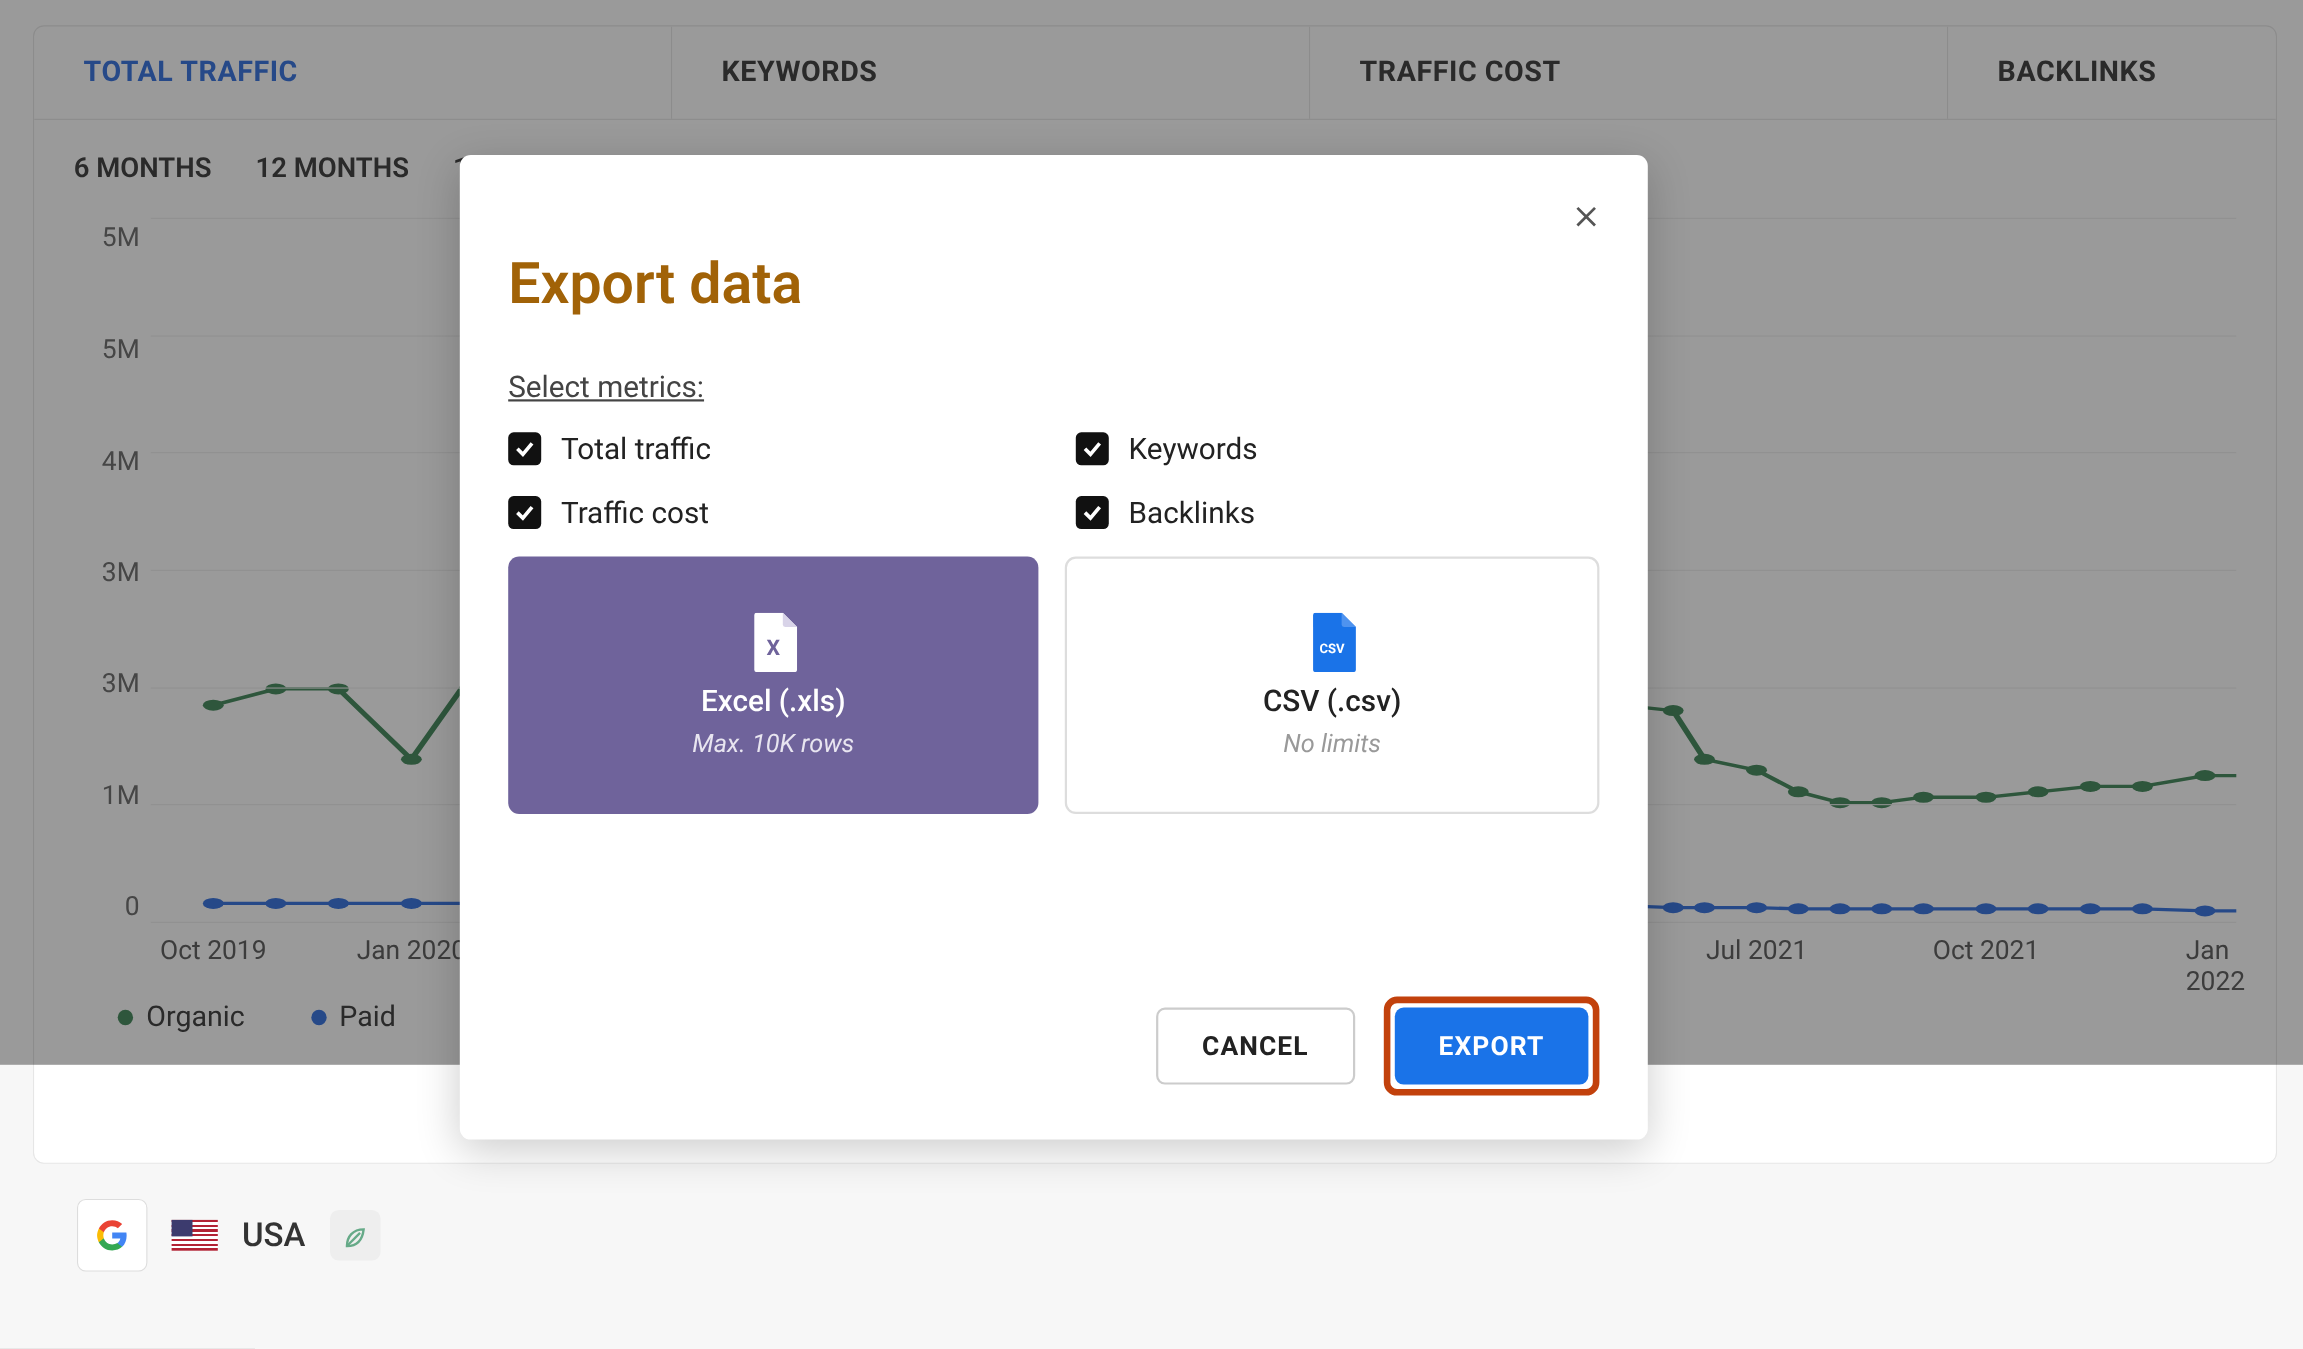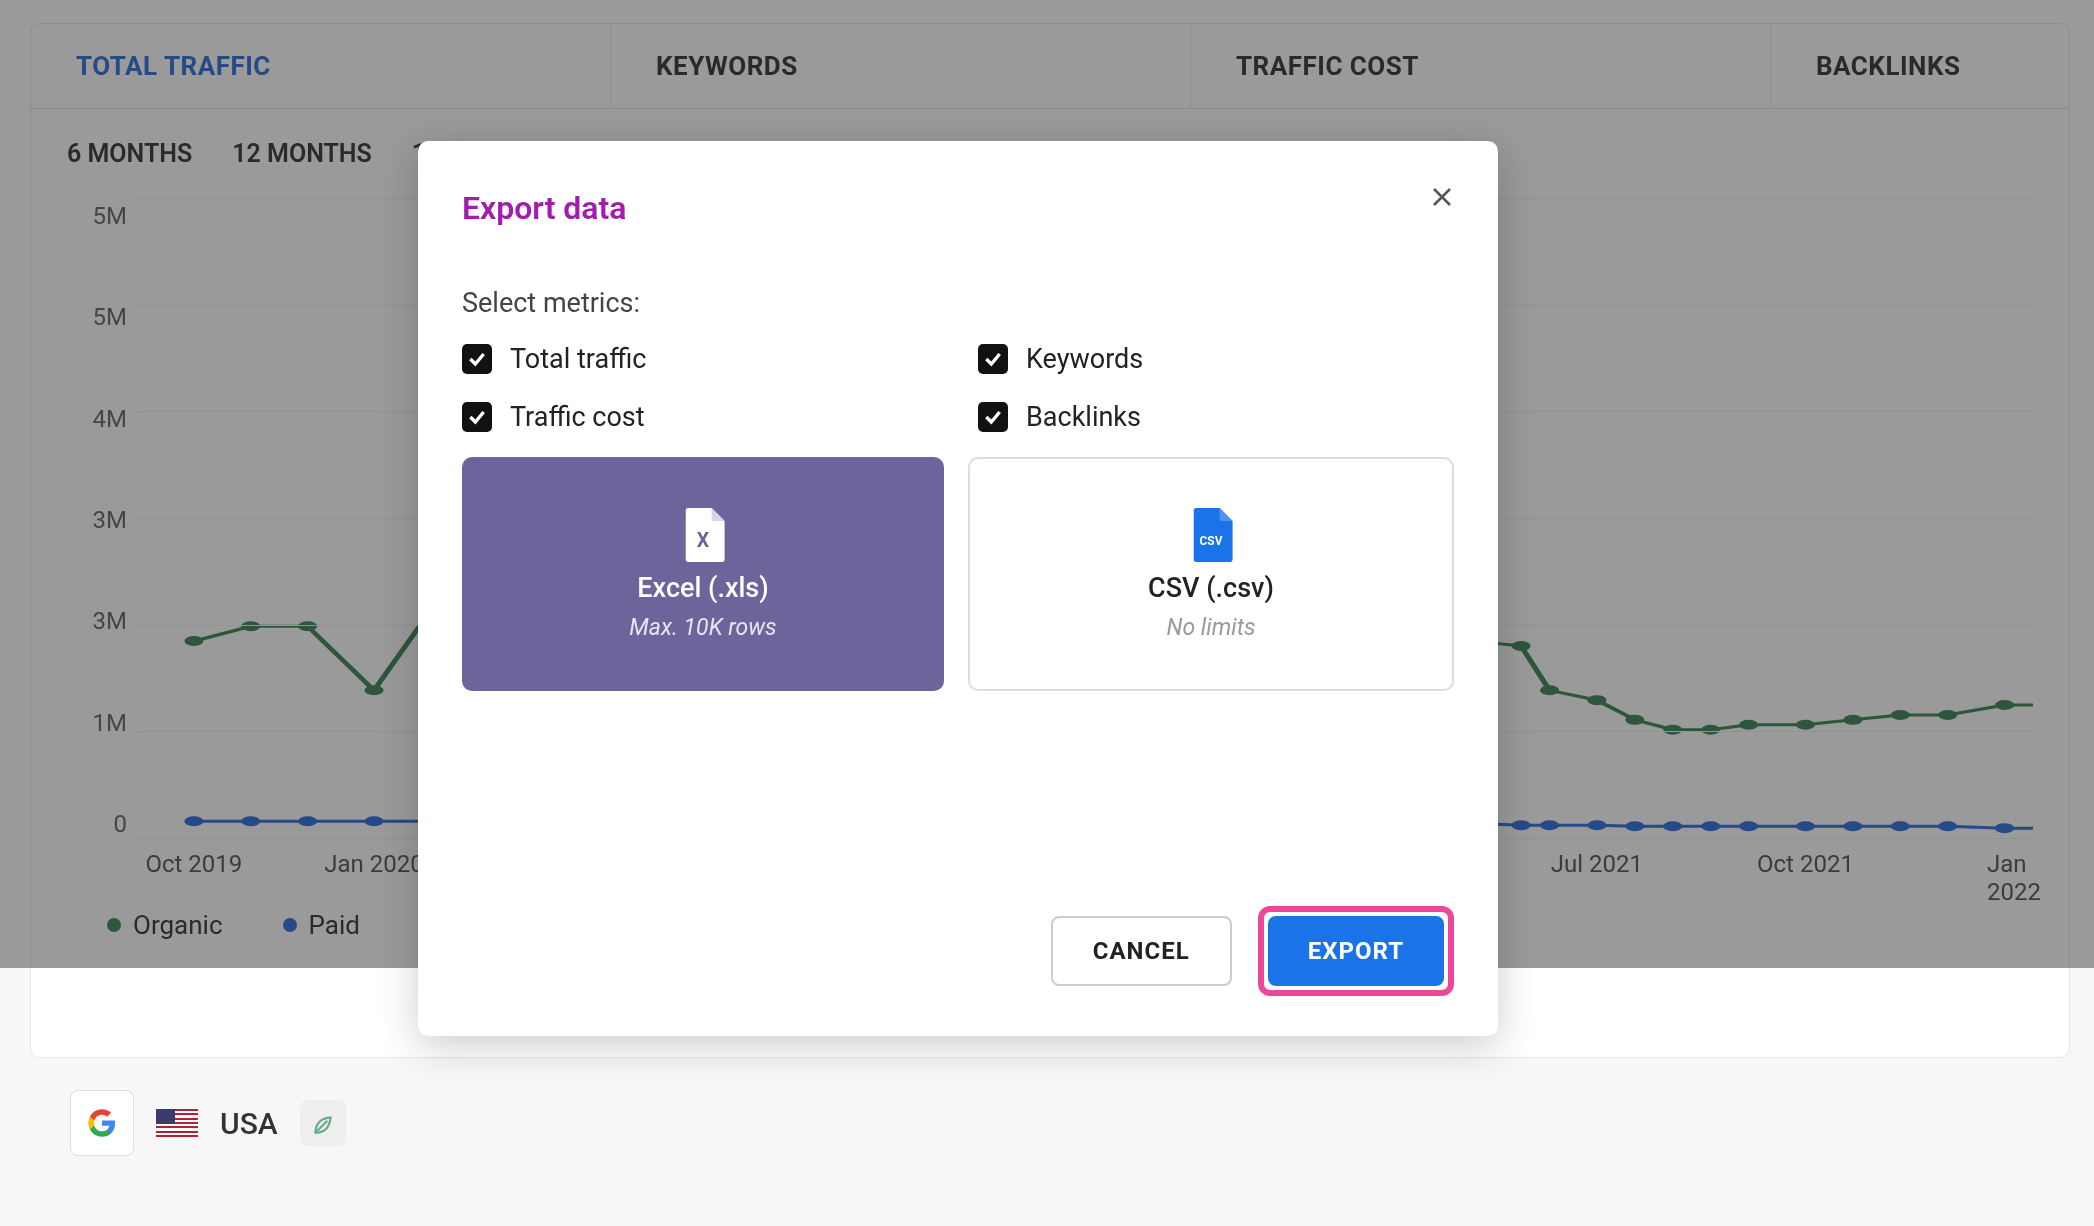--- a/index.html
+++ b/index.html
@@ -122,27 +122,27 @@
 
   
   .modal {
     position:absolute;
     left:418px; top:141px;
     width:1080px; height:895px;
     background:#fff; border-radius:10px;
     box-shadow:0 10px 40px rgba(0,0,0,0.2);
     padding:48px 44px 40px 44px;
   }
-  .modal-title { font-size:32px; font-weight:600; color:#a21caf; }
+  .modal-title { font-size:52px; font-weight:600; color:#a16207;margin-top:38px; }
   .close-x {
     position:absolute; right:36px; top:36px;
     width:40px; height:40px; display:flex; align-items:center; justify-content:center;
     cursor:pointer; color:#555; font-size:28px;
   }
-  .section-label { font-size:27px; color:#444; margin-top:60px; }
+  .section-label { font-size:27px; color:#444; margin-top:48px;text-decoration:underline; }
   .metrics {
     display:grid; grid-template-columns: 1fr 1fr;
     column-gap: 40px; row-gap: 26px;
     margin-top:24px;
   }
   .metric { display:flex; align-items:center; gap:18px; font-size:27px; color:#222; }
   .checkbox {
     width:30px; height:30px; border-radius:5px; background:#111;
     display:flex; align-items:center; justify-content:center;
     cursor:pointer;
@@ -167,21 +167,21 @@
     position:absolute; right:44px; bottom:40px;
     display:flex; gap:26px; align-items:center;
   }
   .btn {
     height:70px; border-radius:8px; font-size:24px; font-weight:700;
     letter-spacing:1px; display:flex; align-items:center; justify-content:center;
     padding:0 40px; cursor:pointer;text-align:center;
   }
   .btn-secondary { background:#fff; border:2px solid #ccc; color:#222; }
   .btn-primary { background:#1a73e8; color:#fff; border:none; }
-  .highlight-ring { border:6px solid #ec4899; padding:4px; border-radius:12px; }
+  .highlight-ring { border:6px solid #c2410c; padding:4px; border-radius:12px; }
 </style>
 </head>
 <body>
 
 <div class="app">
 
   <div class="card">
     <div class="tabs">
       <div class="tab active">TOTAL TRAFFIC</div>
       <div class="tab">KEYWORDS</div>

